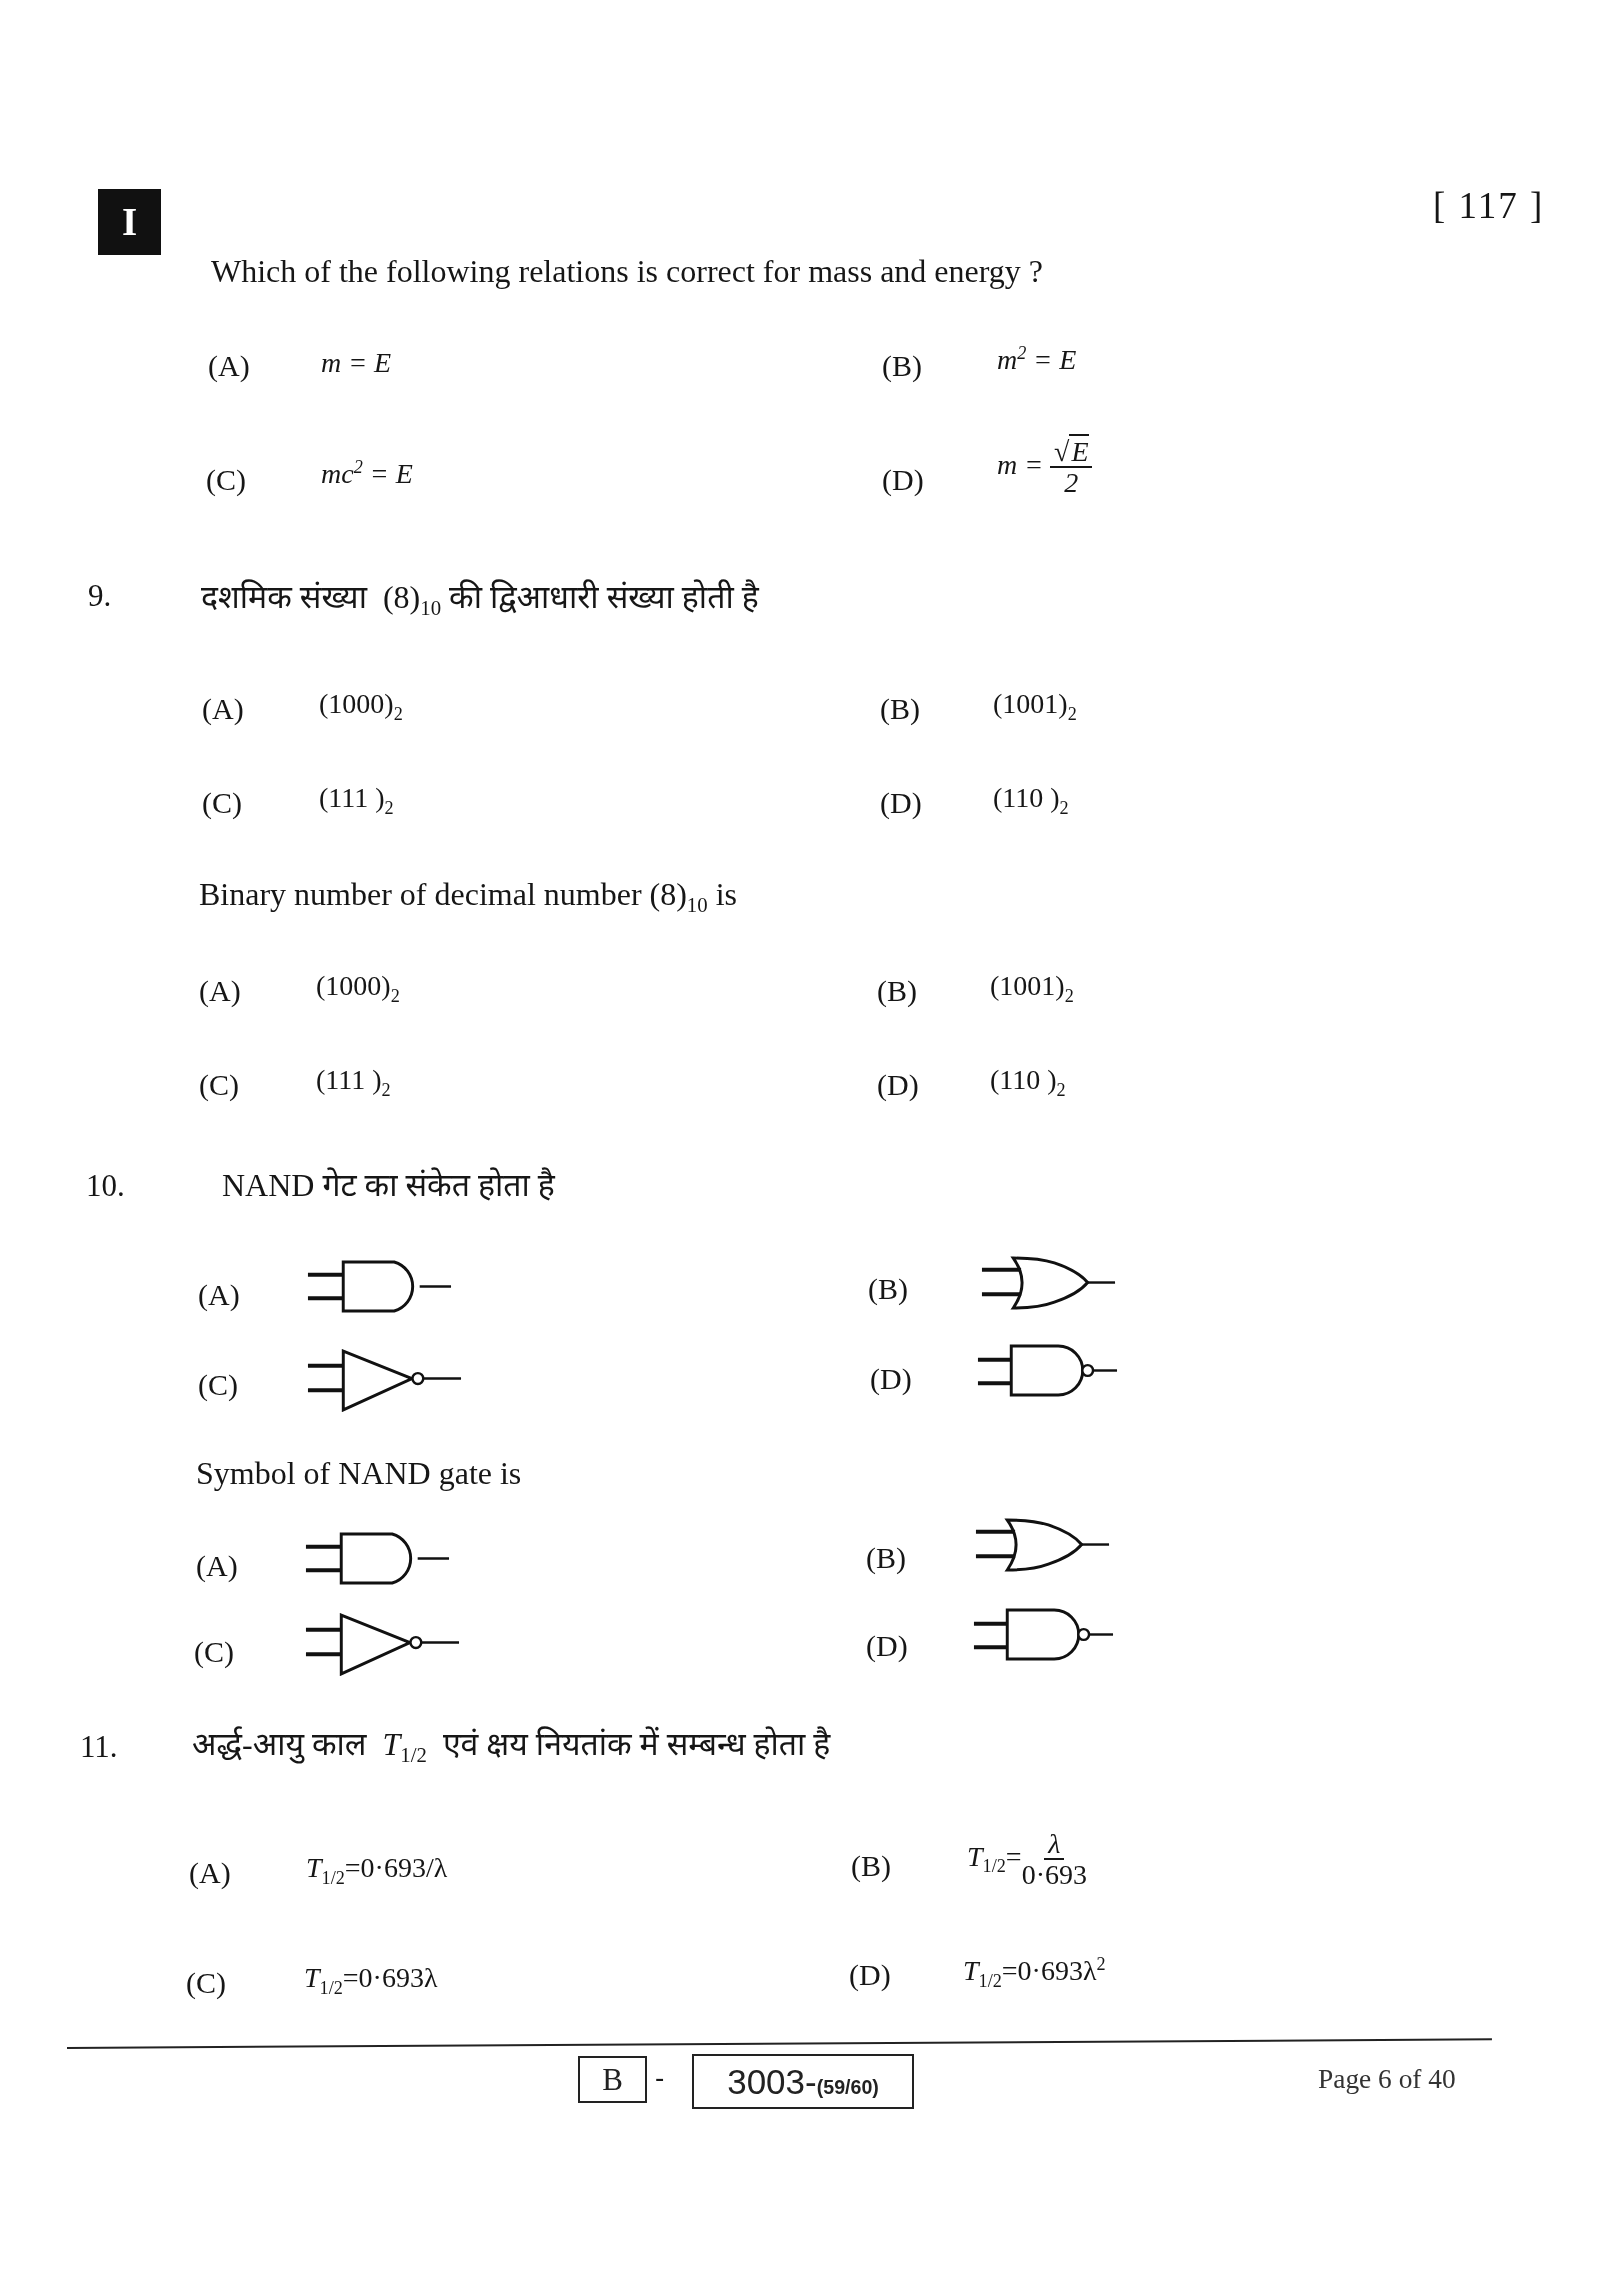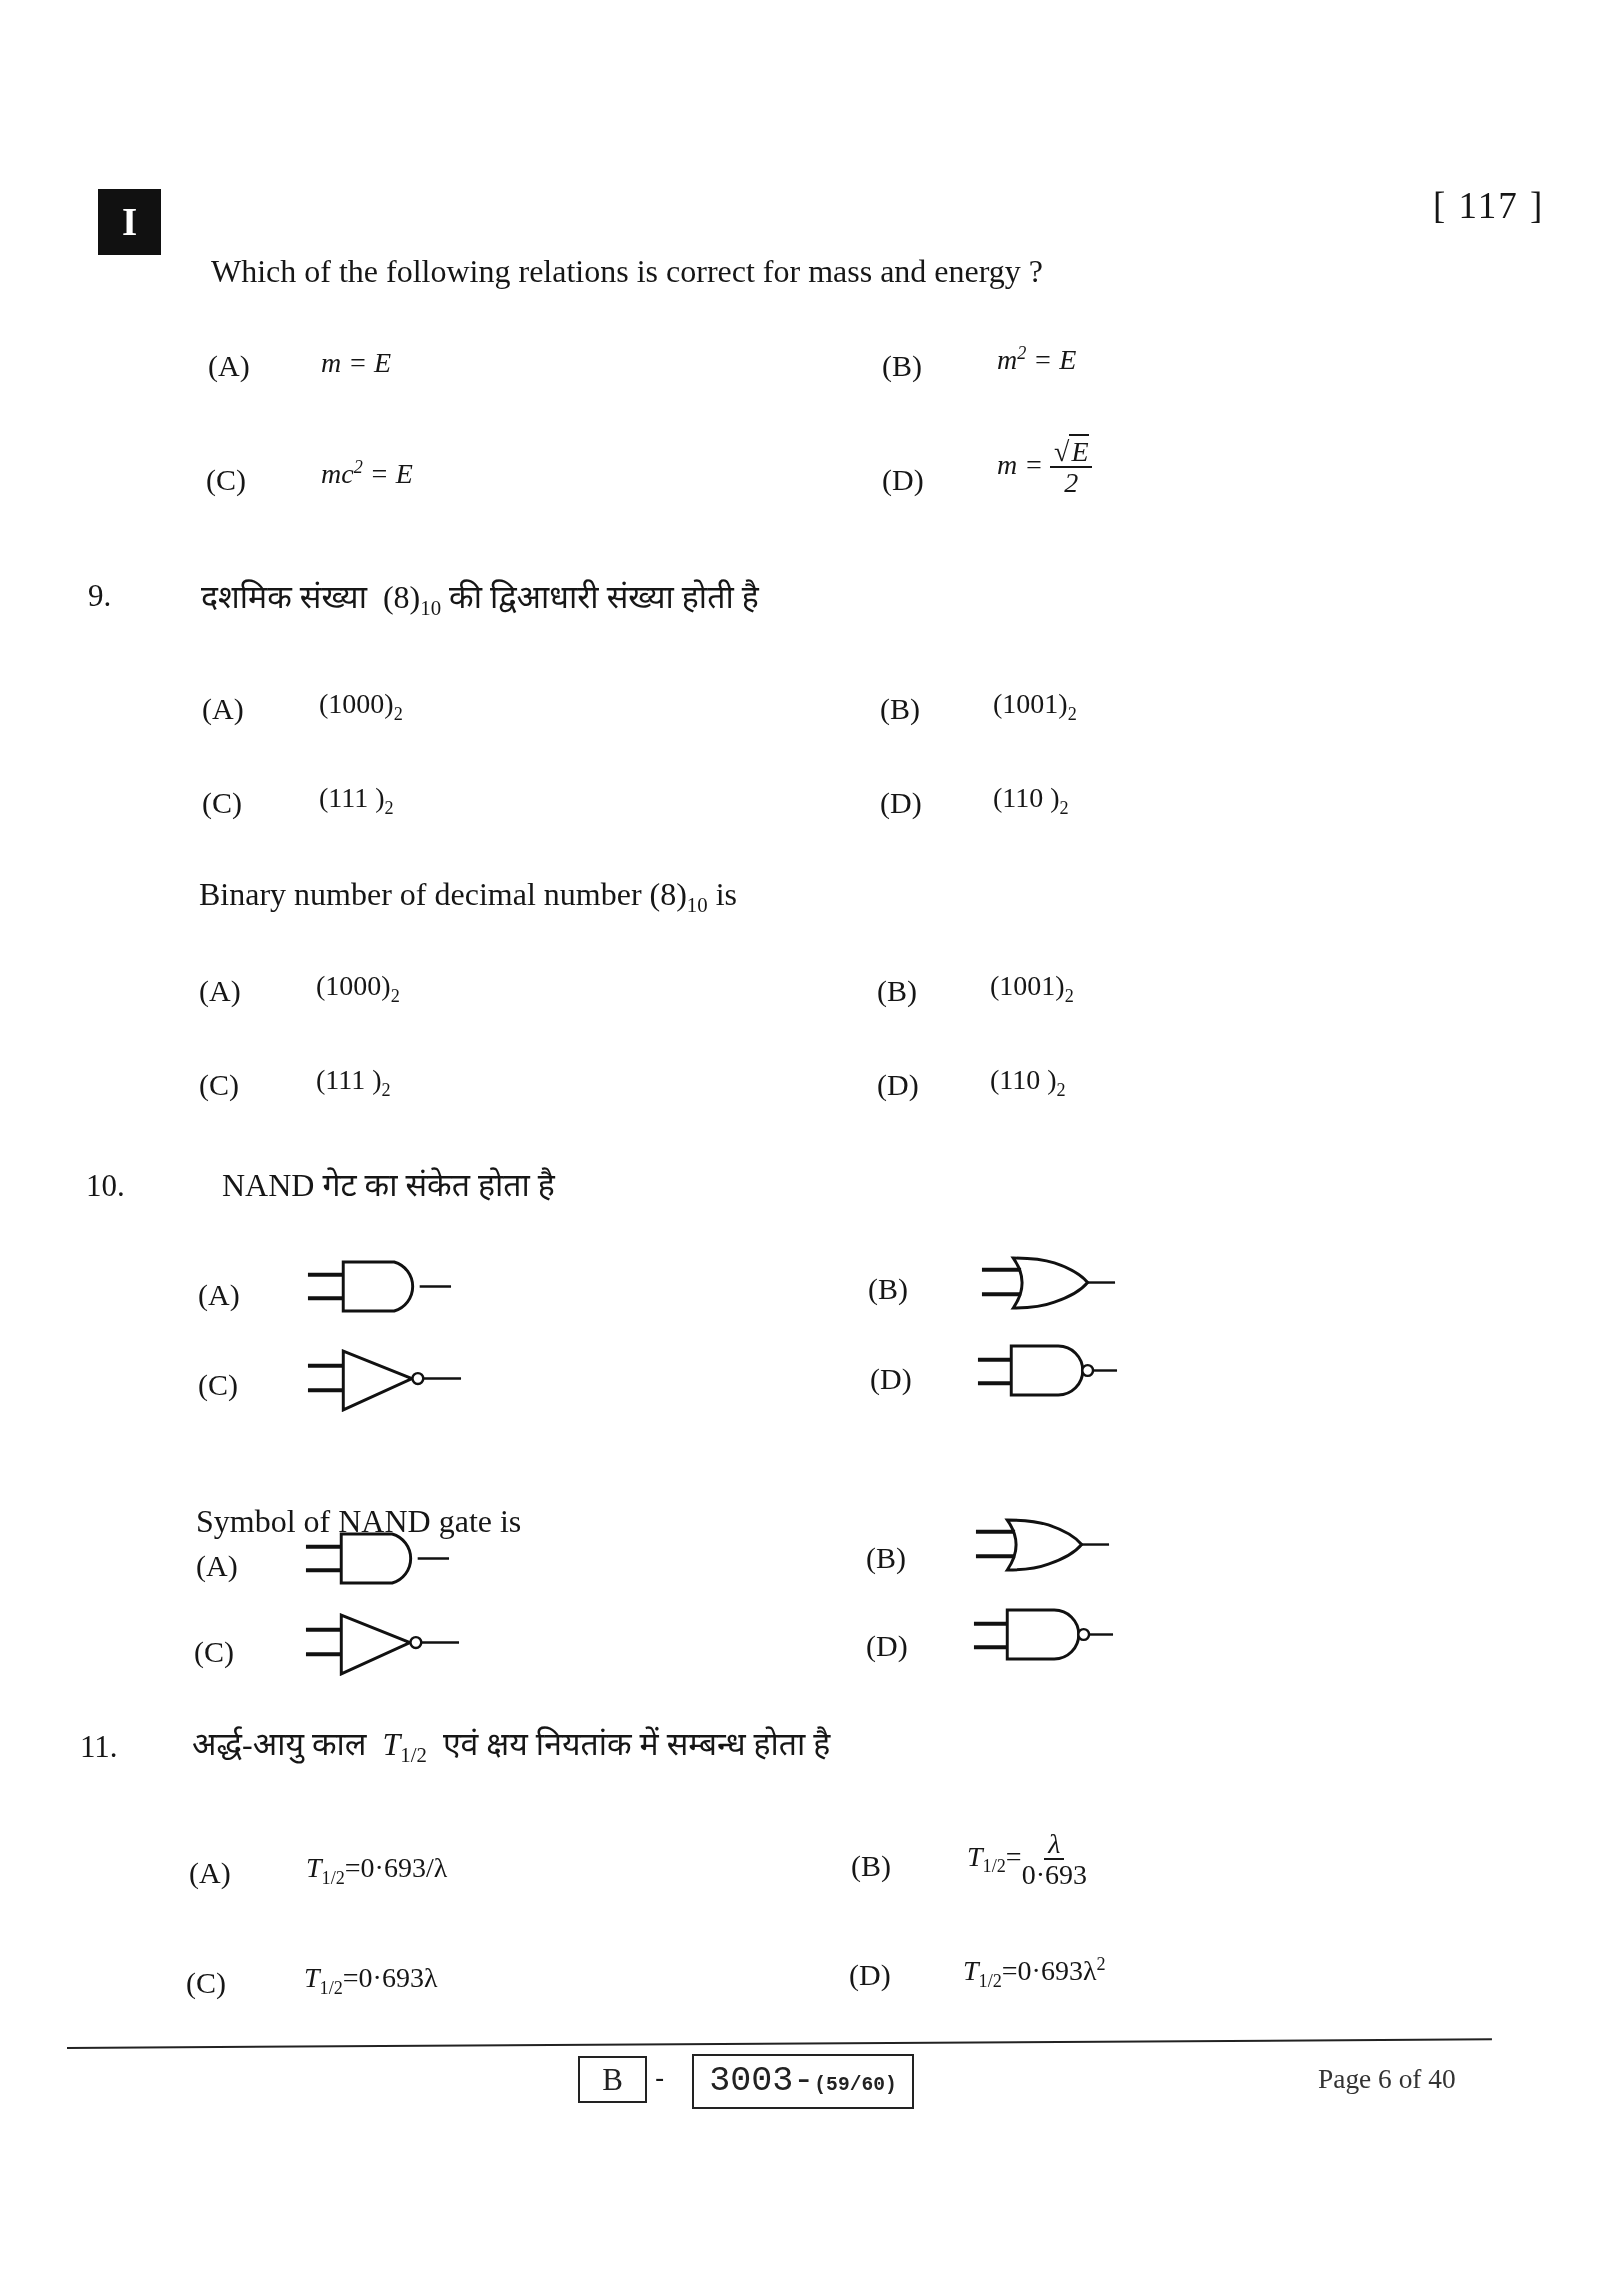--- a/index.html
+++ b/index.html
@@ -18,21 +18,21 @@
   .stem { font-size: 32px; font-family: "Liberation Serif", serif; }
   .opt-label { font-size: 30px; font-family: "Liberation Serif", serif; }
   .opt-val { font-size: 28px; font-family: "Liberation Serif", serif; }
   .math { font-family: "Liberation Serif", serif; font-style: italic; }
   sub, sup { font-size: 0.65em; }
   .frac { display: inline-flex; flex-direction: column; align-items: center; vertical-align: middle; line-height: 1.05; }
   .frac .num { border-bottom: 2px solid #161616; padding: 0 3.9px; }
   .sqrt { border-top: 2px solid #161616; padding-left: 2px; }
   .gate { position: absolute; }
   .footer-line { position: absolute; left: 67px; top: 2047px; width: 1425px; height: 0; border-top: 2.9px solid #222; transform: rotate(-0.35deg); transform-origin: left; }
-  .foot-box { position: absolute; border: 2px solid #222; font-family: Liberation Mono, monospace; color: #222; text-align: center; }
+  .foot-box { position: absolute; border: 2px solid #222; font-family: Liberation Sans, sans-serif; color: #222; text-align: center; }
   .foot-b { left: 578px; top: 2056px; width: 65px; height: 43px; line-height: 43px; font-size: 31px; font-family: "Liberation Serif", serif; }
   .foot-dash { left: 655px; top: 2062px; font-size: 27.4px; }
   .foot-code { left: 692px; top: 2054px; width: 218px; height: 51px; line-height: 51px; font-size: 35px; }
   .foot-code small { font-size: 19.6px; font-weight: bold; }
   .foot-page { left: 1318px; top: 2064px; font-size: 27.4px; font-family: "Liberation Serif", serif; color: #333; }
 </style>
 </head>
 <body>
 
 <div class="abs set-box">I</div>
@@ -112,21 +112,21 @@
 </svg>
 <div class="abs opt-label" style="left:870px; top:1362px;">(D)</div>
 <svg class="gate" style="left:976px; top:1343px;" width="143" height="55" viewBox="0 0 146 56">
   <line x1="2" y1="17" x2="36" y2="17" stroke="#111" stroke-width="4"></line>
   <line x1="2" y1="41" x2="36" y2="41" stroke="#111" stroke-width="4"></line>
   <path d="M36 3 H84 A25 25 0 0 1 84 53 H36 Z" fill="none" stroke="#111" stroke-width="3"></path>
   <circle cx="114" cy="28" r="5.5" fill="#fff" stroke="#111" stroke-width="2.5"></circle>
   <line x1="120" y1="28" x2="144" y2="28" stroke="#111" stroke-width="2.5"></line>
 </svg>
 
-<div class="abs stem" style="left:196px; top:1455px;margin-top:48px;">Symbol of NAND gate is</div>
+<div class="abs stem" style="left:196px; top:1455px;">Symbol of NAND gate is</div>
 
 <div class="abs opt-label" style="left:196px; top:1549px;">(A)</div>
 <svg class="gate" style="left:304px; top:1531px;" width="147" height="57" viewBox="0 0 150 58">
   <line x1="2" y1="16" x2="38" y2="16" stroke="#111" stroke-width="4"></line>
   <line x1="2" y1="40" x2="38" y2="40" stroke="#111" stroke-width="4"></line>
   <path d="M38 3 H90 A26 26 0 0 1 90 53 H38 Z" fill="none" stroke="#111" stroke-width="3"></path>
   <line x1="116" y1="28" x2="148" y2="28" stroke="#111" stroke-width="2.5"></line>
 </svg>
 <div class="abs opt-label" style="left:866px; top:1541px;">(B)</div>
 <svg class="gate" style="left:974px; top:1517px;" width="137" height="57" viewBox="0 0 140 58">

